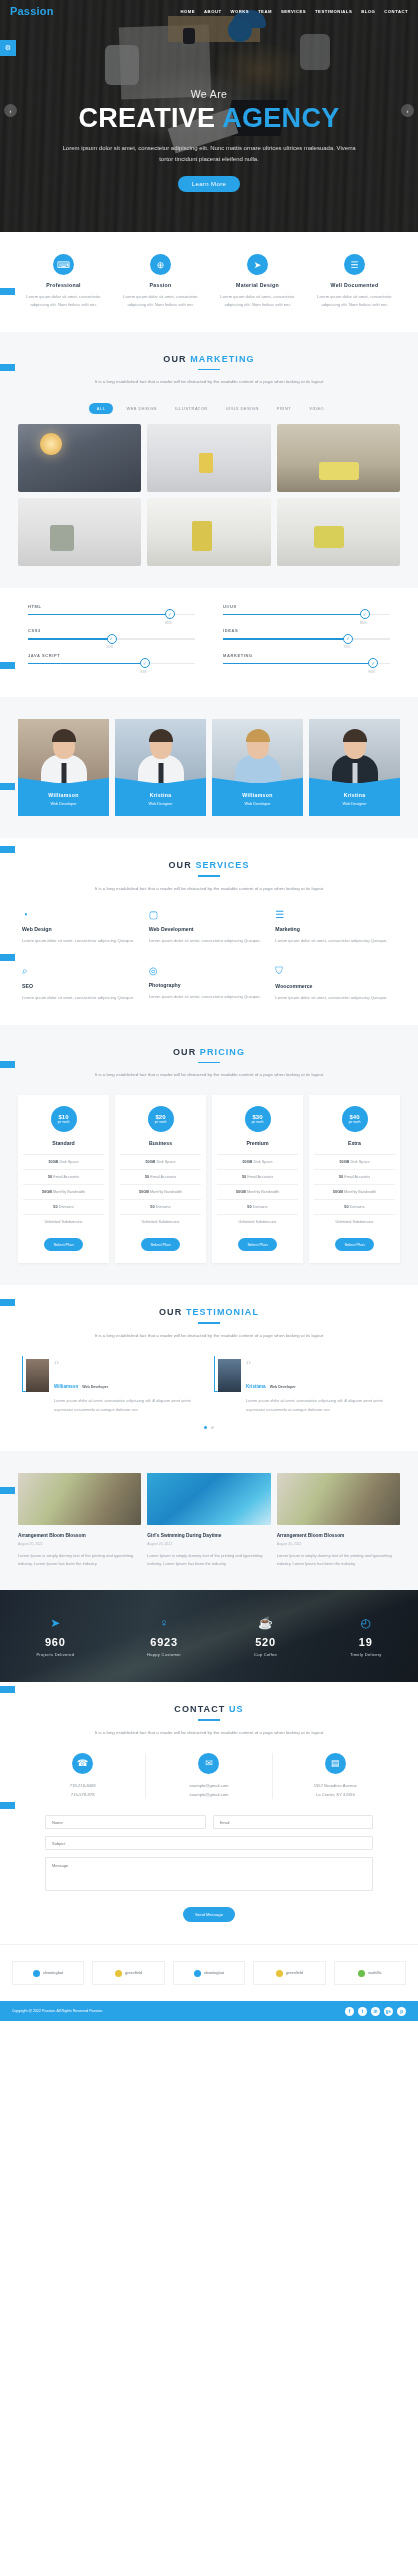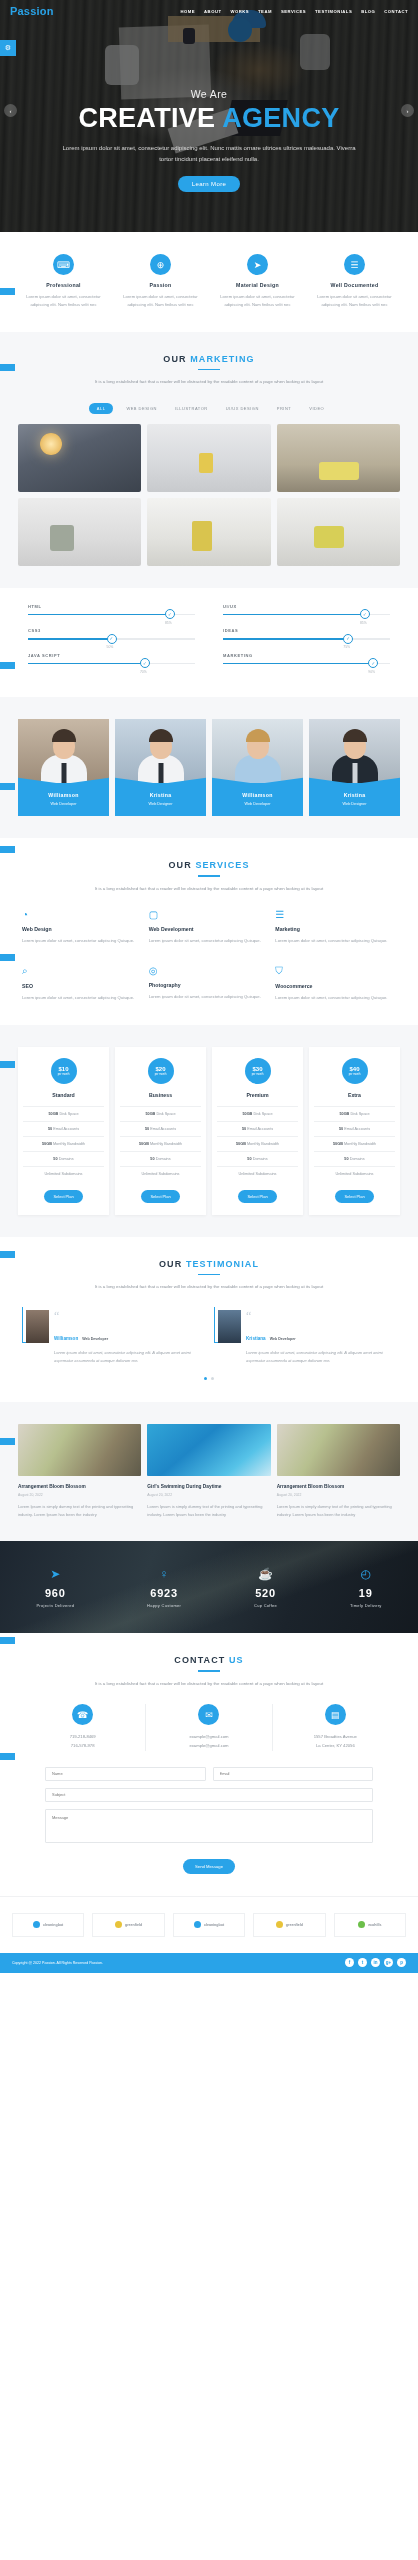--- a/index.html
+++ b/index.html
@@ -446,20 +446,27 @@
       <div>
         <div class="serv-ic">⛉</div>
         <div class="serv-name">Woocommerce</div>
         <div class="serv-txt">Lorem ipsum dolor sit amet, consectetur adipiscing Quisque.</div>
       </div>
     </div>
   </section>
 
   <section class="sec grey">
     <div class="edge-tab" style="top:36px;"></div>
+    <div class="sec-head">
+      <div class="sec-title">
+        <span>OUR </span><span class="accent">PRICING</span>
+      </div>
+      <div class="sec-rule"></div>
+      <div class="sec-sub">It is a long established fact that a reader will be distracted by the readable content of a page when looking at its layout</div>
+    </div>
     <div class="price-row">
       <div class="pcard">
         <div class="pbadge">
           <div class="pamt">$10</div>
           <div class="pper">per month</div>
         </div>
         <div class="pname">Standard</div>
         <div class="pfeat"><b>50GB</b><span> Disk Space</span></div>
         <div class="pfeat"><b>50</b><span> Email Accounts</span></div>
         <div class="pfeat"><b>50GB</b><span> Monthly Bandwidth</span></div>

